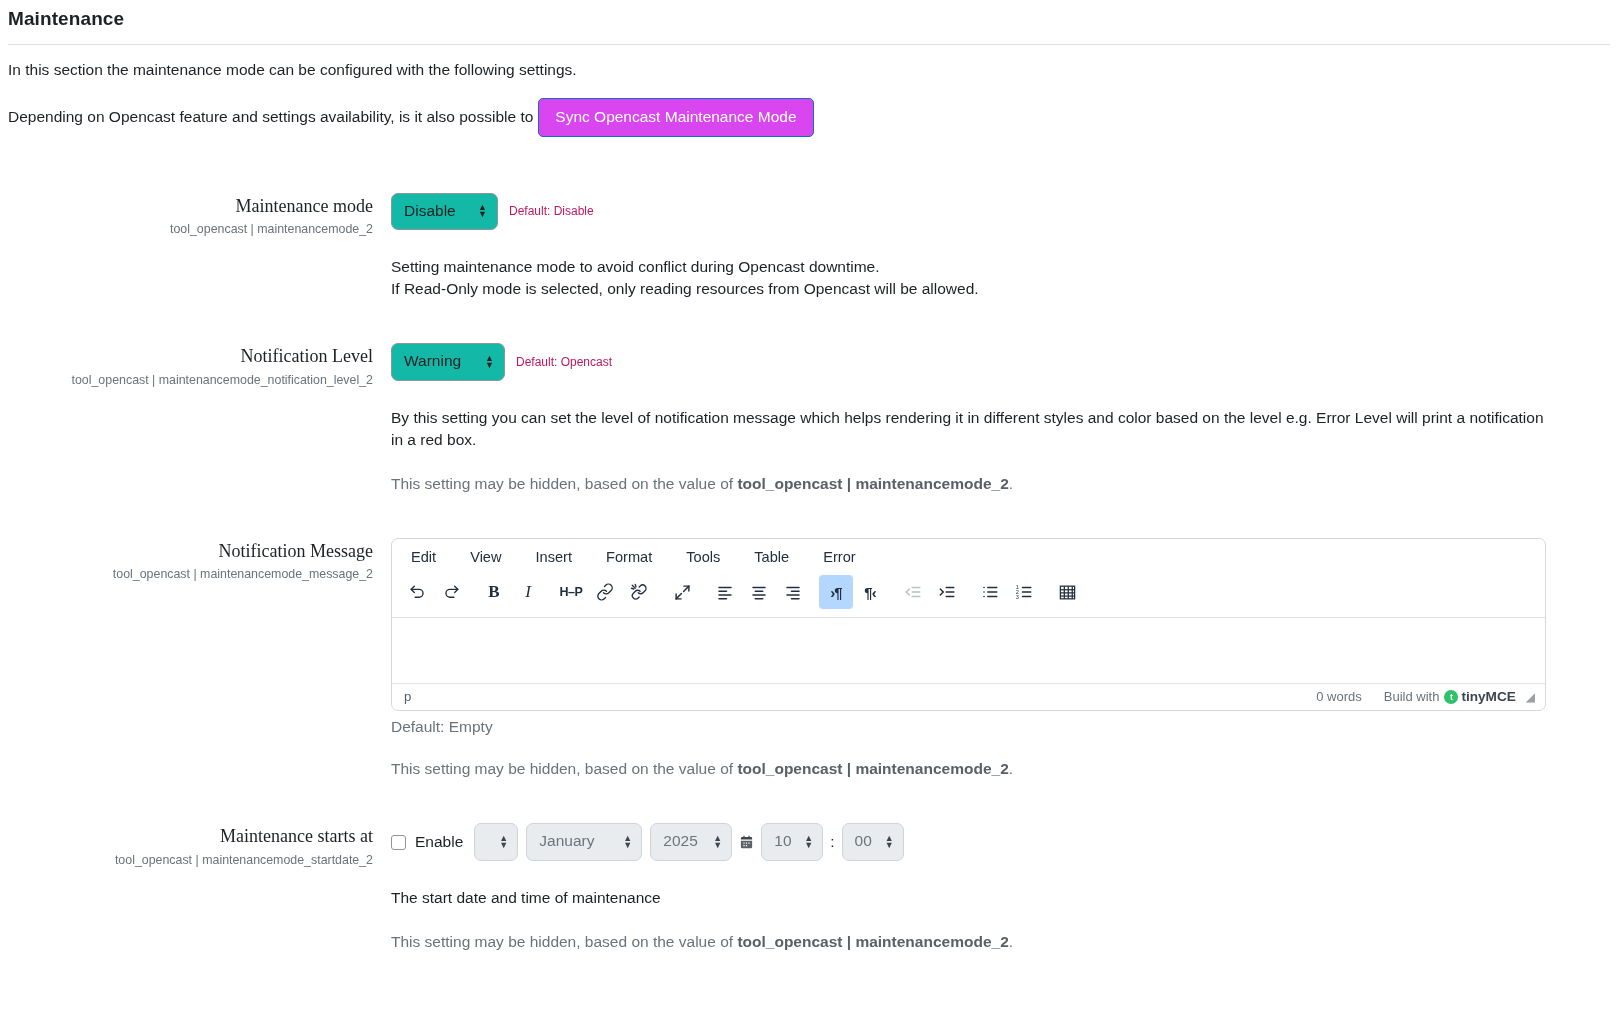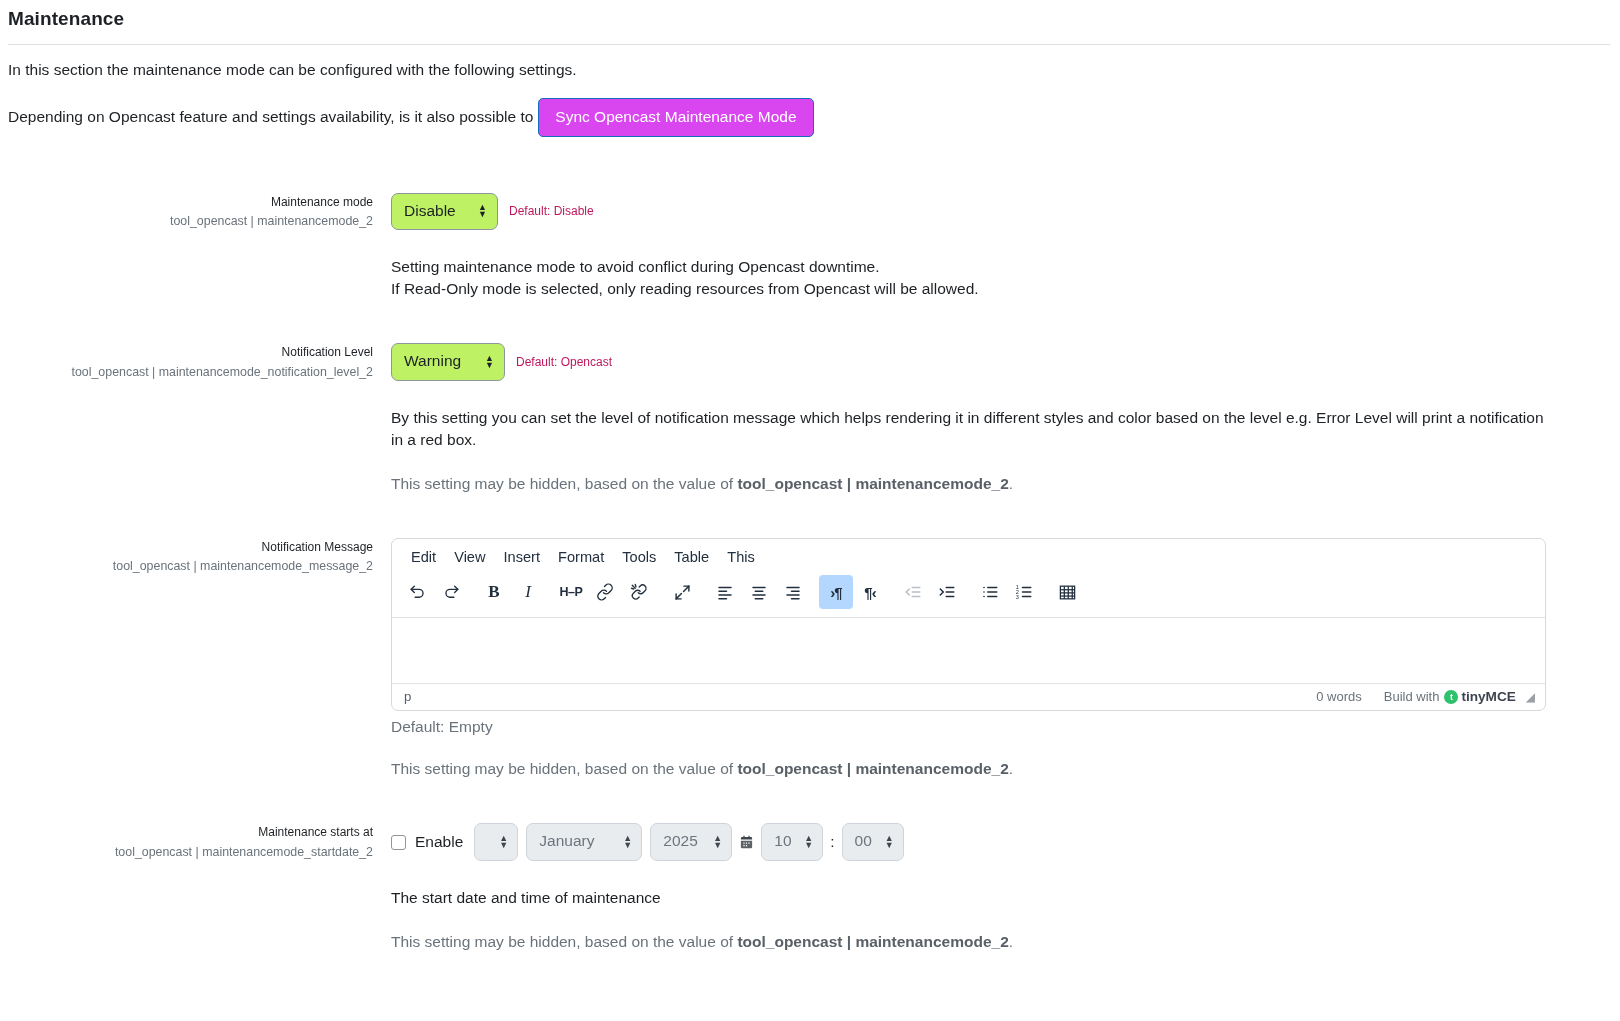--- a/index.html
+++ b/index.html
@@ -60,24 +60,25 @@
     width: 100%;
   }
   .setting-label {
     width: 383px;
     min-width: 383px;
     text-align: right;
     padding-right: 18px;
     padding-top: 2px;
   }
   .label-title {
-    font-size: 12px;
+    font-size: 18px;
     color: #1d2125;
     line-height: 1.3;
     display: block;
+    font-family: Liberation Serif, serif;
   }
   .label-key {
     display: block;
     font-size: 12.4px;
     color: #6a737b;
     margin-top: 3px;
     line-height: 1.3;
     white-space: nowrap;
   }
   .setting-body { flex: 1; min-width: 0; padding-top: 0; }
@@ -89,21 +90,21 @@
   }
 
   
   .sel-wrap { position: relative; display: inline-block; }
   select.form-select {
     appearance: none;
     -webkit-appearance: none;
     font-family: "Liberation Sans", sans-serif;
     font-size: 15.5px;
     color: #1d2125;
-    background: #bef264;
+    background: #14b8a6;
     border: 1px solid #8f959e;
     border-radius: 7px;
     padding: 8px 34px 9px 12px;
     line-height: 1.2;
     cursor: pointer;
   }
   .sel-arrows {
     position: absolute;
     right: 11px; top: 50%;
     transform: translateY(-50%);
@@ -144,21 +145,21 @@
   .tiny {
     border: 1px solid #d6d8db;
     border-radius: 7px;
     background: #ffffff;
     width: 100%;
     max-width: 1155px;
   }
   .tiny-menubar {
     display: flex;
     align-items: center;
-    gap: 0px;
+    gap: 16px;
     padding: 6px 8px 2px 10px;
   }
   .tiny-menu-item {
     font-size: 14.6px;
     color: #222f3e;
     padding: 4px 9px 5px 9px;
     border-radius: 4px;
     cursor: pointer;
     line-height: 1.2;
   }
@@ -328,21 +329,21 @@
     <div class="setting-body">
 
       <div class="tiny">
         <div class="tiny-menubar">
           <div class="tiny-menu-item">Edit</div>
           <div class="tiny-menu-item">View</div>
           <div class="tiny-menu-item">Insert</div>
           <div class="tiny-menu-item">Format</div>
           <div class="tiny-menu-item">Tools</div>
           <div class="tiny-menu-item">Table</div>
-          <div class="tiny-menu-item">This</div>
+          <div class="tiny-menu-item">Error</div>
         </div>
 
         <div class="tiny-toolbar">
 
           <div class="tbtn">
             <svg width="19" height="19" viewBox="0 0 24 24" fill="none" stroke="currentColor" stroke-width="1.7" stroke-linecap="round" stroke-linejoin="round">
               <path d="M4 8h10a5 5 0 0 1 0 10H9"></path>
                 <polyline points="8,4 4,8 8,12"></polyline>
             </svg>
           </div>

